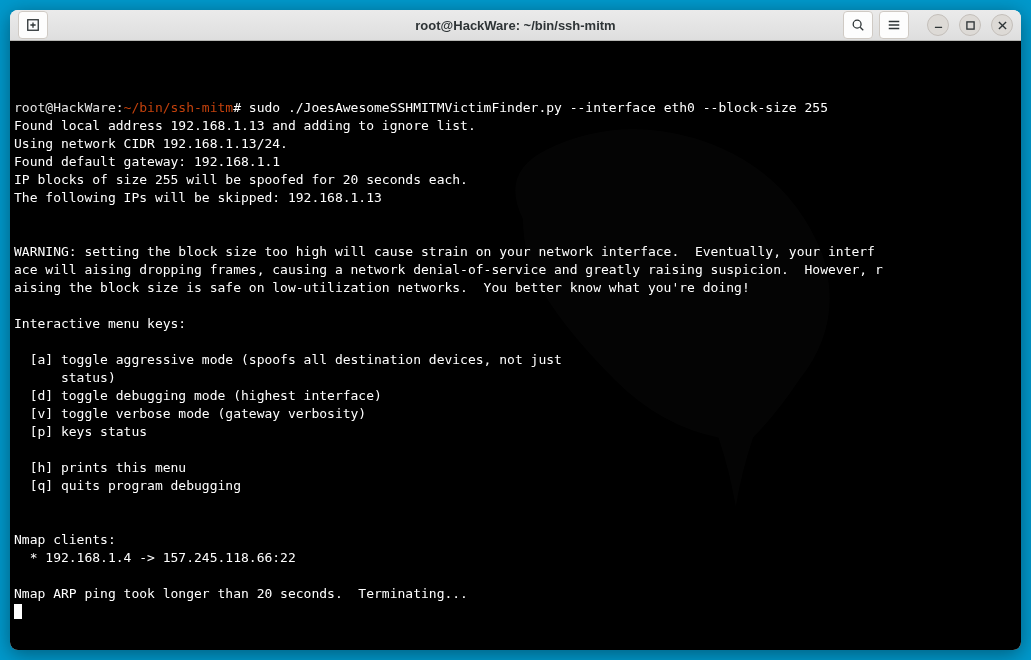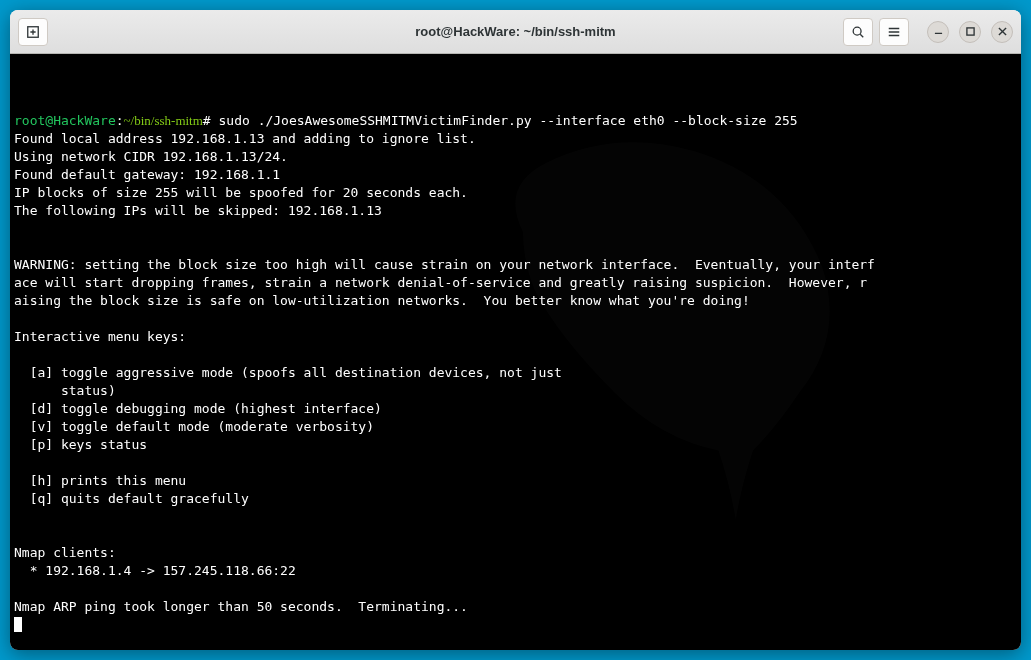--- a/index.html
+++ b/index.html
@@ -18,21 +18,21 @@
     right: 10px;
     bottom: 10px;
     background: #f6f5f4;
     border-radius: 8px;
     box-shadow: 0 4px 20px rgba(0,0,0,0.4);
     display: flex;
     flex-direction: column;
     overflow: hidden;
   }
   .titlebar {
-    height: 44px;
+    height: 31px;
     background: linear-gradient(to bottom, #ebebeb, #dedede);
     border-bottom: 1px solid #b6b6b3;
     display: flex;
     align-items: center;
     padding: 7px 8px;
     position: relative;
   }
   .titlebar-left {
     display: flex;
     align-items: center;
@@ -99,22 +99,22 @@
   .bg-logo {
     position: absolute;
     top: 40px;
     right: 100px;
     width: 520px;
     height: 460px;
     opacity: 0.08;
     pointer-events: none;
   }
   .term-content { position: relative; z-index: 1; }
-  .prompt-user { color: #22c55e; }
-  .prompt-path { color: #84cc16; font-family: Liberation Serif, serif; }
+  .prompt-user { color: #e5e5e5; }
+  .prompt-path { color: #c2410c; }
   .prompt-sep { color: #ffffff; }
   .cursor {
     display: inline-block;
     width: 8px;
     height: 15px;
     background: #ffffff;
     vertical-align: text-bottom;
   }
 </style>
 </head>
@@ -173,34 +173,34 @@
     </svg>
     <div class="term-content"><span class="prompt-user">root@HackWare</span><span class="prompt-sep">:</span><span class="prompt-path">~/bin/ssh-mitm</span><span class="prompt-sep">#</span> <span>sudo ./JoesAwesomeSSHMITMVictimFinder.py --interface eth0 --block-size 255</span>
 <span>Found local address 192.168.1.13 and adding to ignore list.</span>
 <span>Using network CIDR 192.168.1.13/24.</span>
 <span>Found default gateway: 192.168.1.1</span>
 <span>IP blocks of size 255 will be spoofed for 20 seconds each.</span>
 <span>The following IPs will be skipped: 192.168.1.13</span>
 
 
 <span>WARNING: setting the block size too high will cause strain on your network interface.  Eventually, your interf</span>
-<span>ace will start dropping frames, strain a network denial-of-service and greatly raising suspicion.  However, r</span>
+<span>ace will aising dropping frames, causing a network denial-of-service and greatly raising suspicion.  However, r</span>
 <span>aising the block size is safe on low-utilization networks.  You better know what you're doing!</span>
 
 <span>Interactive menu keys:</span>
 
 <span>  [a] toggle aggressive mode (spoofs all destination devices, not just</span>
 <span>      status)</span>
 <span>  [d] toggle debugging mode (highest interface)</span>
-<span>  [v] toggle default mode (moderate verbosity)</span>
+<span>  [v] toggle verbose mode (gateway verbosity)</span>
 <span>  [p] keys status</span>
 
 <span>  [h] prints this menu</span>
-<span>  [q] quits default gracefully</span>
+<span>  [q] quits program debugging</span>
 
 
 <span>Nmap clients:</span>
 <span>  * 192.168.1.4 -&gt; 157.245.118.66:22</span>
 
-<span>Nmap ARP ping took longer than 50 seconds.  Terminating...</span>
+<span>Nmap ARP ping took longer than 20 seconds.  Terminating...</span>
 <span class="cursor"></span></div>
   </div>
 </div>
 
 </body></html>

